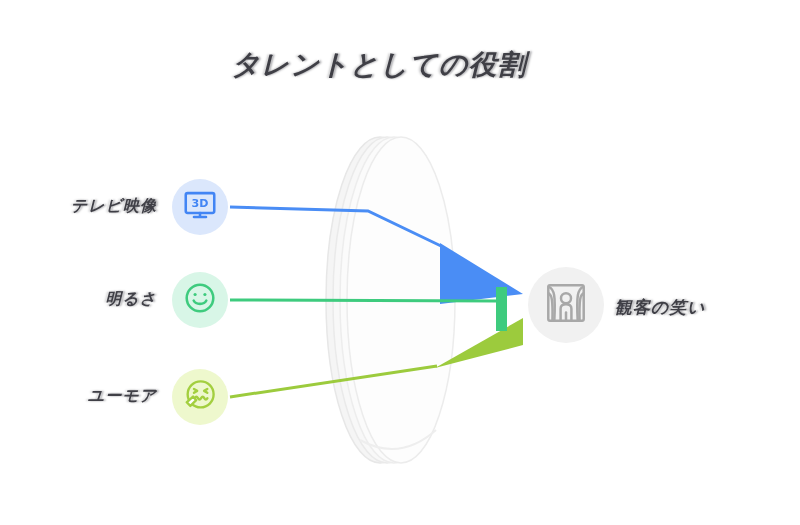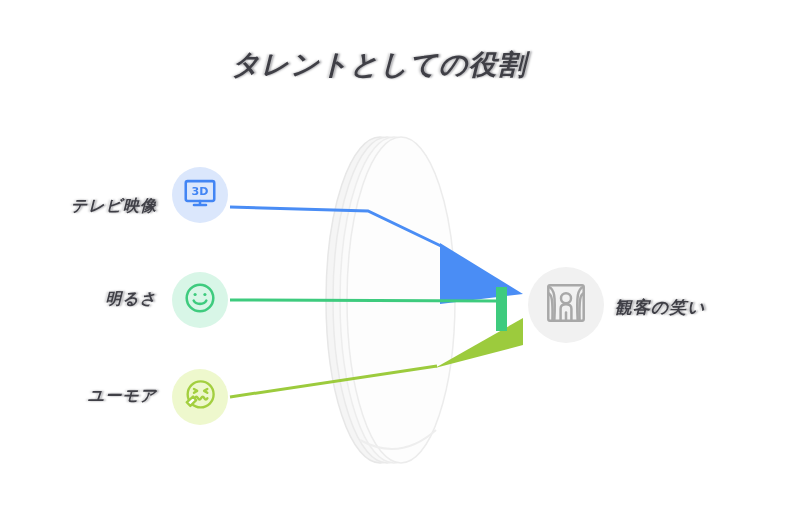--- a/index.html
+++ b/index.html
@@ -55,21 +55,21 @@
     </g>
     <g>
       <line x1="230" y1="300" x2="497" y2="301" stroke="#3ecb7e" stroke-width="3"></line>
       <rect x="496" y="287" width="11" height="44" fill="#3ecb7e"></rect>
     </g>
   </svg>
 
   <div class="title jp">タレントとしての役割</div>
 
   <div class="src-label jp" style="left:8px;top:196px;">テレビ映像</div>
-  <div class="circle small" style="top:167px;background:#dbe7fc;">
+  <div class="circle small" style="top:179px;background:#dbe7fc;">
     <span>
       <svg width="38" height="38" viewBox="0 0 24 24" fill="none" stroke="#4285f4" stroke-width="1.6" stroke-linecap="round" stroke-linejoin="round">
         <rect x="3" y="4.5" width="18" height="12.5" rx="1.2"></rect>
         <text x="12" y="13.2" text-anchor="middle" font-size="7" font-weight="bold" fill="#4285f4" stroke="none" font-family="DejaVu Sans, sans-serif">3D</text>
         <path d="M12 17 L12 19.2"></path>
         <path d="M8.2 19.6 L15.8 19.6"></path>
       </svg>
     </span>
   </div>
 

